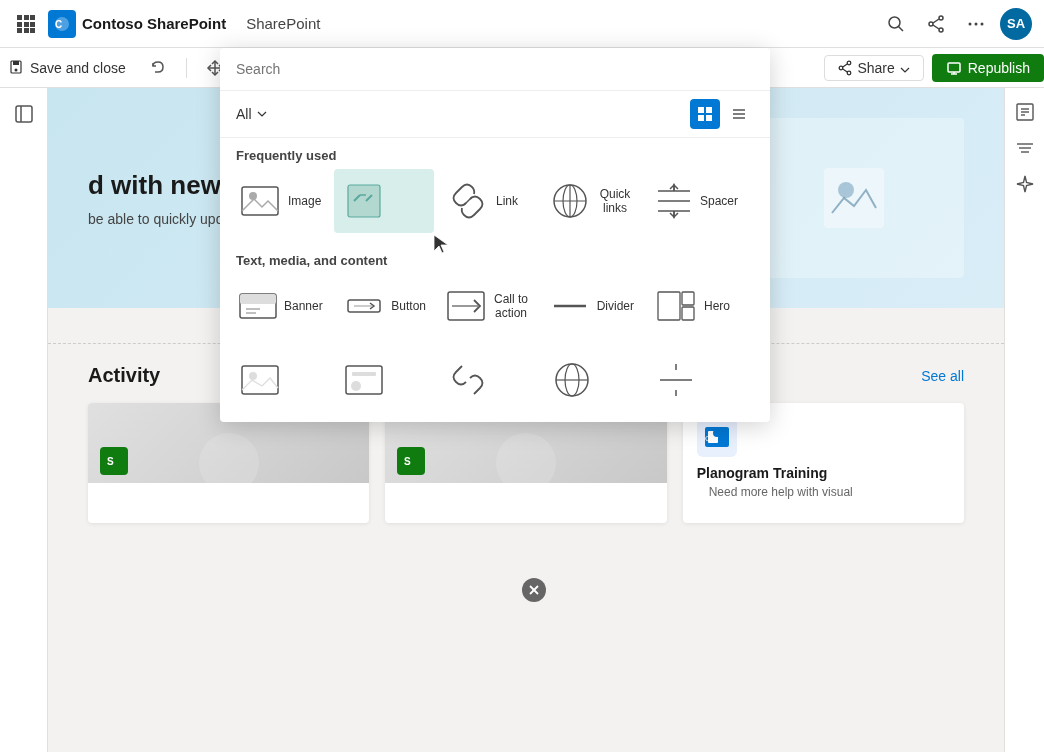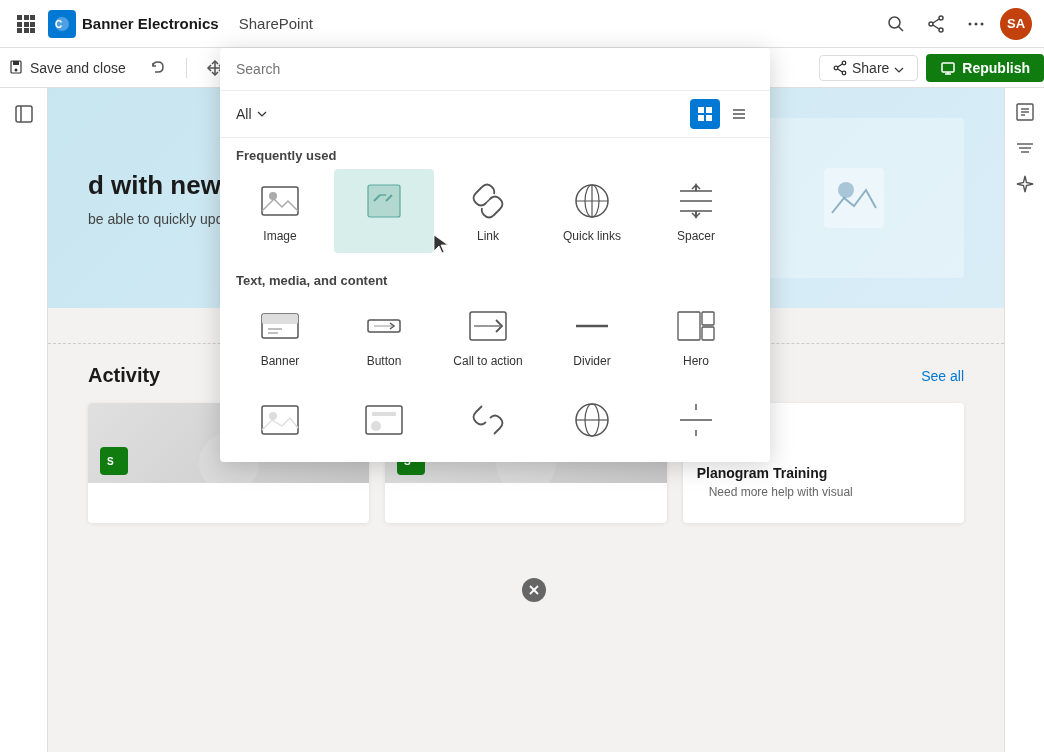--- a/index.html
+++ b/index.html
@@ -42,21 +42,21 @@
       cursor: pointer;
     }
     .nav-icon-btn {
       width: 32px; height: 32px;
       display: flex; align-items: center; justify-content: center;
       border-radius: 4px; cursor: pointer;
       color: #444;
     }
     .nav-avatar {
       width: 32px; height: 32px;
-      background: #c2410c;
+      background: #0369a1;
       border-radius: 50%;
       display: flex; align-items: center; justify-content: center;
       color: #fff; font-size: 13px; font-weight: 600;
       cursor: pointer;
     }
 
     
     .edit-toolbar {
       background: #fff;
       height: 40px;
@@ -79,21 +79,21 @@
     .toolbar-spacer { flex: 1; }
     .share-btn {
       display: flex; align-items: flex-end; gap: 4px;
       border: 1px solid #ddd; border-radius: 4px;
       padding: 4px 12px; font-size: 14px; cursor: pointer; color: #333;
     }
     .republish-btn {
       display: flex; align-items: center; gap: 6px;
       background: #107c10; color: #fff;
       border-radius: 4px; padding: 6px 14px;
-      font-size: 14px; font-weight: 700; cursor: pointer;
+      font-size: 14px; font-weight: 400; cursor: pointer;
     }
 
     
     .page-content {
       display: flex;
       height: calc(752px - 88px);
       position: relative;
     }
 
     
@@ -221,21 +221,21 @@
     }
     .picker-grid {
       display: flex;
       flex-wrap: wrap;
       padding: 0 10px 10px;
       gap: 4px;
     }
     .picker-item {
       width: 100px;
       display: flex;
-      flex-direction: column;
+      flex-direction: row;
       align-items: center;
       padding: 10px 8px;
       border-radius: 4px;
       cursor: pointer;
       gap: 6px;
     }
     .picker-item.selected {
       background: #d7eeea;
     }
     .picker-item-icon {
@@ -318,21 +318,21 @@
       <rect x="13" y="13" width="5" height="5"></rect>
     </svg>
   </div>
   <div class="nav-logo">
     <div class="nav-logo-icon">
       <svg width="18" height="18" viewBox="0 0 18 18">
         <circle cx="9" cy="9" r="7" fill="#fff" opacity="0.3"></circle>
         <text x="2" y="13" font-size="10" fill="#fff" font-weight="bold">C</text>
       </svg>
     </div>
-    <span>Banner Electronics</span>
+    <span>Contoso SharePoint</span>
   </div>
   <span class="nav-app-name">SharePoint</span>
   <div class="nav-spacer"></div>
   <div class="nav-search-icon">
     <svg width="18" height="18" viewBox="0 0 18 18" fill="none" stroke="#444" stroke-width="1.5">
       <circle cx="7.5" cy="7.5" r="5.5"></circle>
         <line x1="11.5" y1="11.5" x2="16" y2="16"></line>
     </svg>
   </div>
   <div class="nav-icon-btn">

